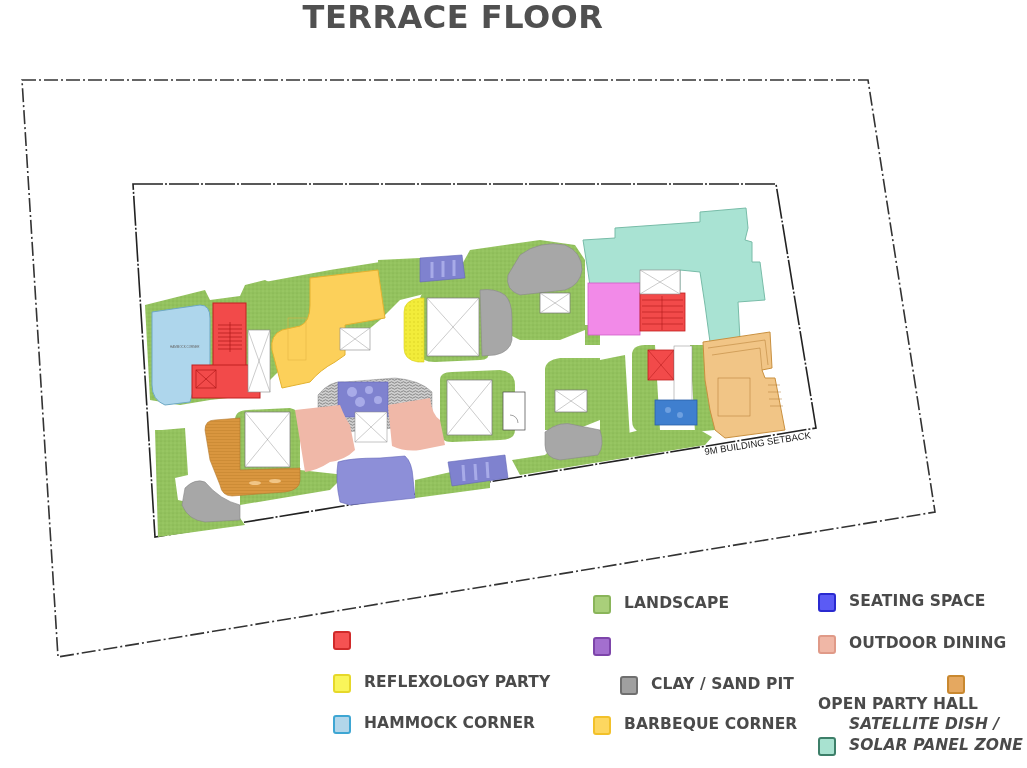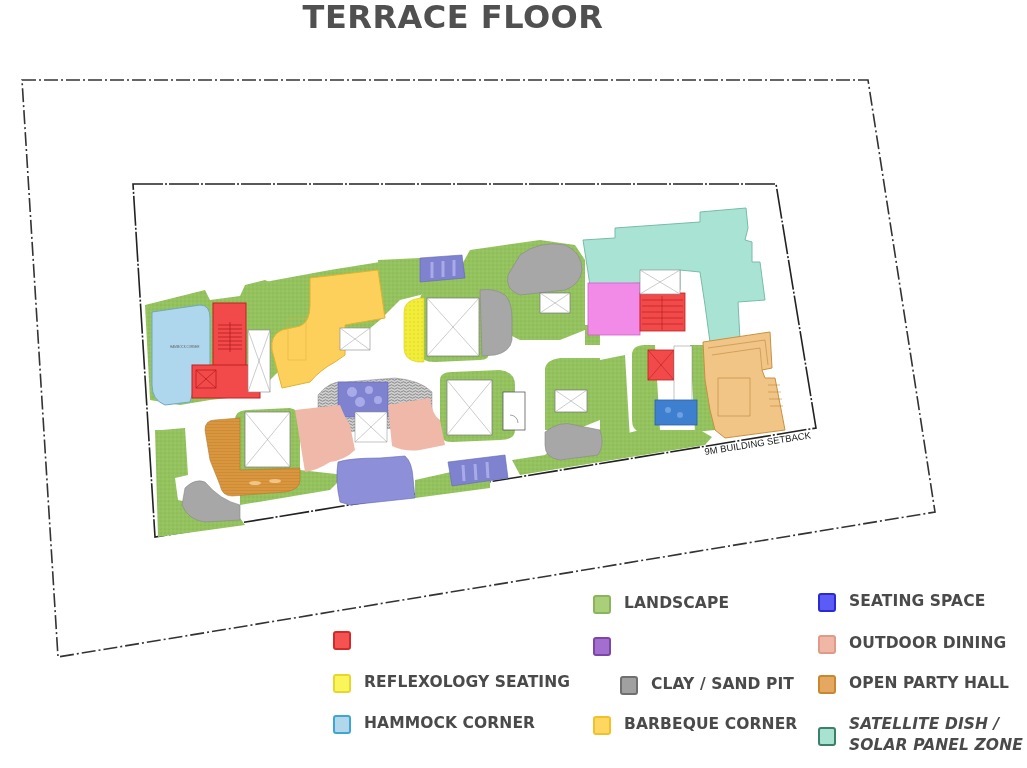--- a/index.html
+++ b/index.html
@@ -2,21 +2,21 @@
 <html><head>
 <meta charset="utf-8">
 <style>
   html, body { margin: 0; padding: 0; background: #ffffff; }
   body { width: 1027px; height: 768px; position: relative; overflow: hidden;
          font-family: "Liberation Sans", "DejaVu Sans", sans-serif; }
   .title { position: absolute; left: 0; width: 906px; top: -2px; text-align: center;
            font-family: "DejaVu Sans", sans-serif; font-weight: bold; font-size: 32px;
            color: #505050; letter-spacing: 0.5px; }
   svg.plan { position: absolute; left: 0; top: 0; }
-  .legend-item { position: absolute; display: flex; align-items: center; }
+  .legend-item { position: absolute; display: flex; align-items: flex-end; }
   .swatch { width: 14px; height: 15px; border-radius: 3px; border: 2px solid; margin-right: 13px; margin-top: 2px; flex: 0 0 auto; }
   .legend-label { font-family: "DejaVu Sans", sans-serif; font-weight: bold; font-size: 15.5px;
                   color: #4a4a4a; line-height: 21px; letter-spacing: 0.1px; }
   .setback { font-family: "Liberation Sans", sans-serif; font-size: 9.5px; fill: #222; }
   .tiny { font-family: "Liberation Sans", sans-serif; font-size: 3px; fill: #666; }
 </style>
 </head>
 <body>
 
 <div class="title">TERRACE FLOOR</div>
@@ -225,29 +225,29 @@
     <span class="swatch" style="background:#a36fcf;border-color:#7d45aa;"></span>
   </div>
 
   <div class="legend-item" style="left:818px; top:633px;">
     <span class="swatch" style="background:#f0b7a6;border-color:#e09a88;"></span>
     <span class="legend-label">OUTDOOR DINING</span>
   </div>
 
   <div class="legend-item" style="left:333px; top:672px;">
     <span class="swatch" style="background:#f9f55a;border-color:#e6d82a;"></span>
-    <span class="legend-label">REFLEXOLOGY SEATING</span>
+    <span class="legend-label">REFLEXOLOGY PARTY</span>
   </div>
 
   <div class="legend-item" style="left:593px; top:674px;margin-left:27px;">
     <span class="swatch" style="background:#a0a0a0;border-color:#6f6f6f;"></span>
     <span class="legend-label">CLAY / SAND PIT</span>
   </div>
 
-  <div class="legend-item" style="left:818px; top:673px;">
+  <div class="legend-item" style="left:818px; top:673px;flex-direction:column;">
     <span class="swatch" style="background:#e5a860;border-color:#c9882f;"></span>
     <span class="legend-label">OPEN PARTY HALL</span>
   </div>
 
   <div class="legend-item" style="left:333px; top:713px;">
     <span class="swatch" style="background:#b2d6ea;border-color:#3ea6d3;"></span>
     <span class="legend-label">HAMMOCK CORNER</span>
   </div>
 
   <div class="legend-item" style="left:593px; top:714px;">

